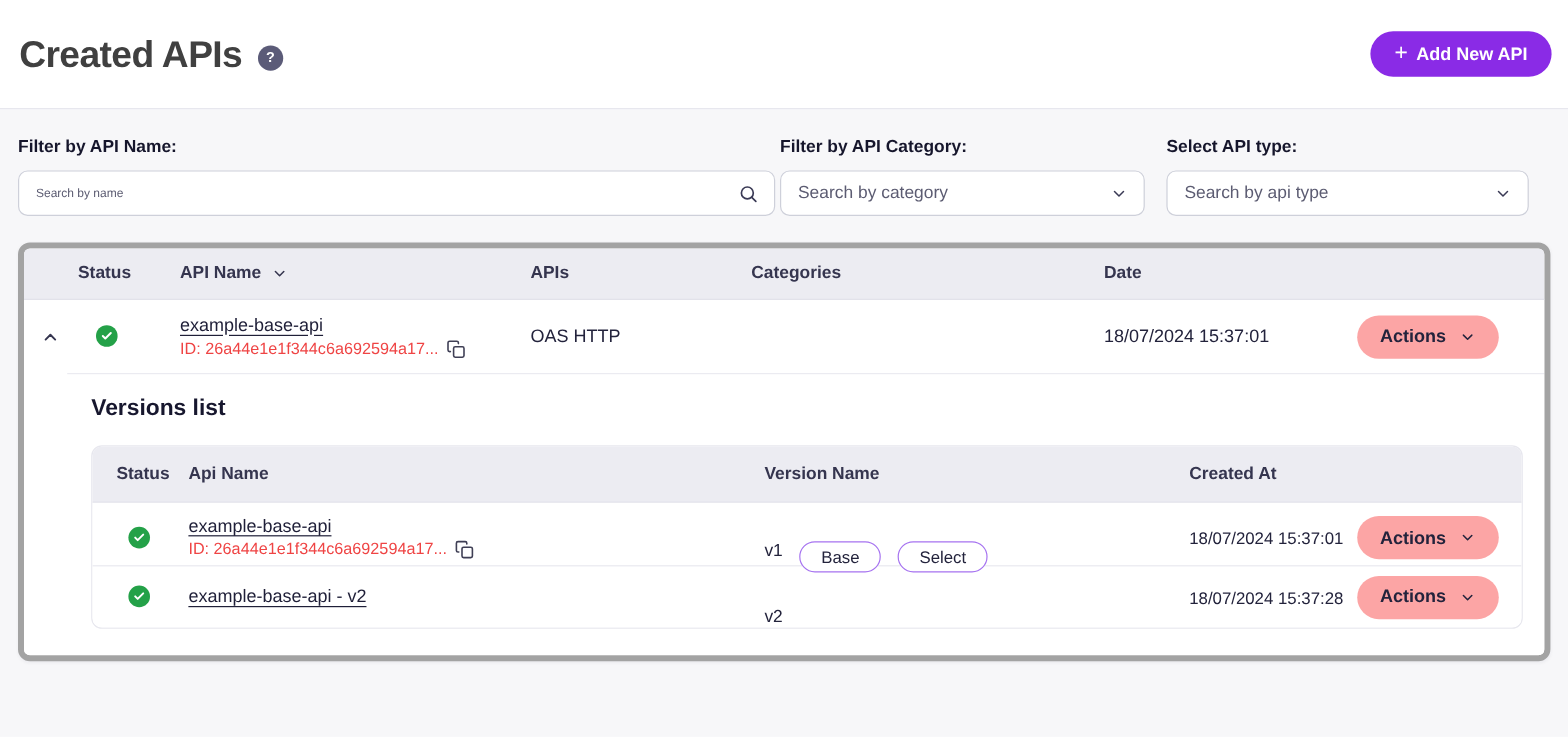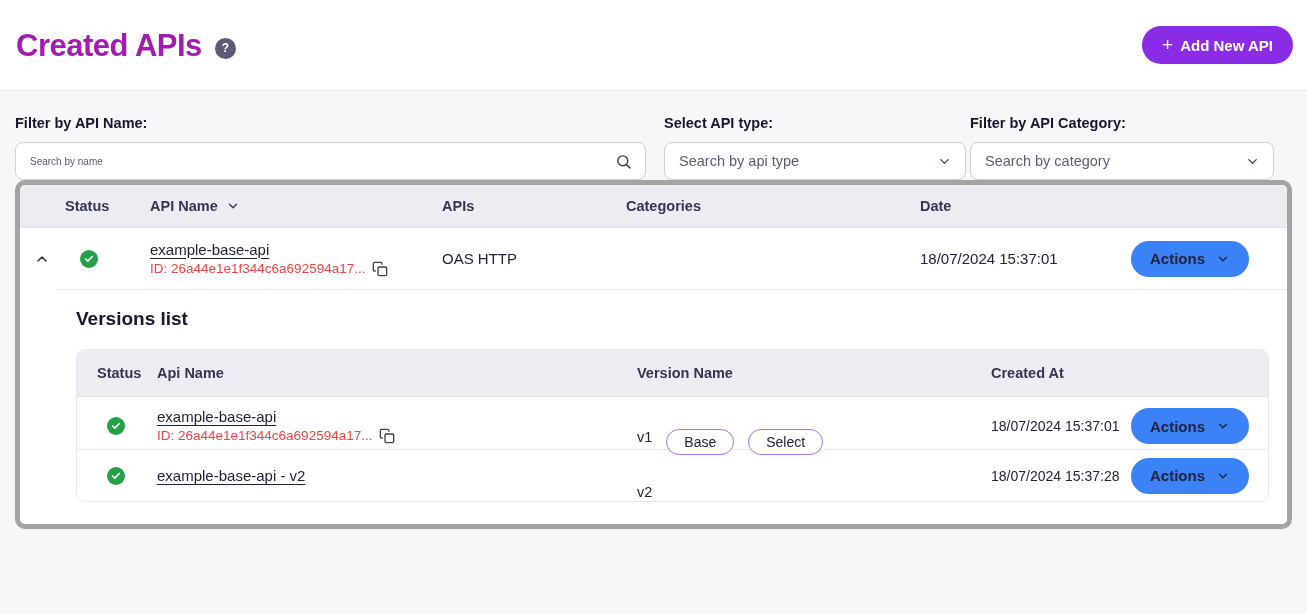--- a/index.html
+++ b/index.html
@@ -14,41 +14,41 @@
   
   .page-header {
     height:91px;
     background:#ffffff;
     border-bottom:1px solid #e7e7ee;
     display:flex; align-items:center; justify-content:space-between;
     padding:0 16px 0 16px;
   }
   .title-wrap { display:flex; align-items:center; gap:13px; padding-top:2px; }
   h1.page-title {
-    font-size:31px; font-weight:800; color:#a21caf; letter-spacing:-0.5px;
+    font-size:31px; font-weight:800; color:#404040; letter-spacing:-0.5px;
   }
   .help-badge {
     width:21px; height:21px; border-radius:50%;
     background:#5b5b78; color:#ffffff;
     font-size:12px; font-weight:700;
     display:inline-flex; align-items:center; justify-content:center;
     margin-top:4px; cursor:pointer;
   }
   .btn-primary {
     height:38px; border:none; border-radius:999px;
     background:#8a2be6; color:#ffffff;
     font-family:inherit; font-size:15px; font-weight:600;
     display:inline-flex; align-items:center; gap:7px;
     padding:0 20px; cursor:pointer; margin-right:-2px;
   }
   .btn-primary .plus { font-size:19px; font-weight:500; line-height:1; margin-top:-2px; }
 
   
   .content { padding:24px 15px 0 15px; }
-  .filters { display:flex; }
+  .filters { display:flex; margin-bottom:22px; }
   .filter-group { display:flex; flex-direction:column; }
   .filter-label { font-size:14.5px; font-weight:700; color:#16162c; margin-bottom:11px; }
   .f-name { width:631px; }
   .f-type { width:302px; margin-left:18px; }
   .f-cat { width:304px; margin-left:4px; }
   .input-shell {
     height:38px; background:#ffffff;
     border:1px solid #ced0da; border-radius:8px;
     display:flex; align-items:center;
     padding:0 13px 0 14px;
@@ -99,21 +99,21 @@
     text-decoration:underline; text-underline-offset:3px; cursor:pointer;
     align-self:flex-start; white-space:nowrap;
   }
   .id-line { display:flex; gap:7px; font-size:13.5px; color:#ef4444; white-space:nowrap; }
   .copy-btn { cursor:pointer; }
   .cell-text { font-size:15px; color:#23233c; white-space:nowrap; }
   .c-actions { display:flex; justify-content:flex-end; padding-right:38px; }
   .c-actions-inner { display:flex; justify-content:flex-end; padding-right:22px; }
   .btn-actions {
     height:36px; border:none; border-radius:999px;
-    background:#3b82f6; color:#23233c;
+    background:#fca5a5; color:#23233c;
     font-family:inherit; font-size:15px; font-weight:600;
     display:inline-flex; align-items:center; gap:11px;
     padding:0 19px; cursor:pointer;
   }
 
   
   .row-sep { height:1px; background:#e7e7ee; margin-left:36px; }
   .versions-panel { padding:18px 18px 22px 56px; background:#ffffff; }
   .versions-title { font-size:19px; font-weight:700; color:#17172e; margin-bottom:19px; }
   .inner-table {
@@ -162,36 +162,36 @@
         <input type="text" placeholder="Search by name" style="">
         <span class="icon">
           <svg width="17" height="17" viewBox="0 0 24 24" fill="none" stroke="#3a3a55" stroke-width="2" stroke-linecap="round">
               <circle cx="11" cy="11" r="7"></circle>
               <line x1="16.5" y1="16.5" x2="21" y2="21"></line>
             </svg>
         </span>
       </div>
     </div>
 
+    <div class="filter-group f-cat">
+      <span class="filter-label">Filter by API Category:</span>
+      <div class="input-shell select-shell">
+        <span class="select-placeholder">Search by category</span>
+        <span class="icon">
+          <svg width="15" height="15" viewBox="0 0 24 24" fill="none" stroke="#3a3a55" stroke-width="2" stroke-linecap="round" stroke-linejoin="round">
+              <polyline points="6 9 12 15 18 9"></polyline>
+            </svg>
+        </span>
+      </div>
+    </div>
+
     <div class="filter-group f-type">
       <span class="filter-label">Select API type:</span>
       <div class="input-shell select-shell">
         <span class="select-placeholder">Search by api type</span>
-        <span class="icon">
-          <svg width="15" height="15" viewBox="0 0 24 24" fill="none" stroke="#3a3a55" stroke-width="2" stroke-linecap="round" stroke-linejoin="round">
-              <polyline points="6 9 12 15 18 9"></polyline>
-            </svg>
-        </span>
-      </div>
-    </div>
-
-    <div class="filter-group f-cat">
-      <span class="filter-label">Filter by API Category:</span>
-      <div class="input-shell select-shell">
-        <span class="select-placeholder">Search by category</span>
         <span class="icon">
           <svg width="15" height="15" viewBox="0 0 24 24" fill="none" stroke="#3a3a55" stroke-width="2" stroke-linecap="round" stroke-linejoin="round">
               <polyline points="6 9 12 15 18 9"></polyline>
             </svg>
         </span>
       </div>
     </div>
   </div>
 
   <div class="card">

